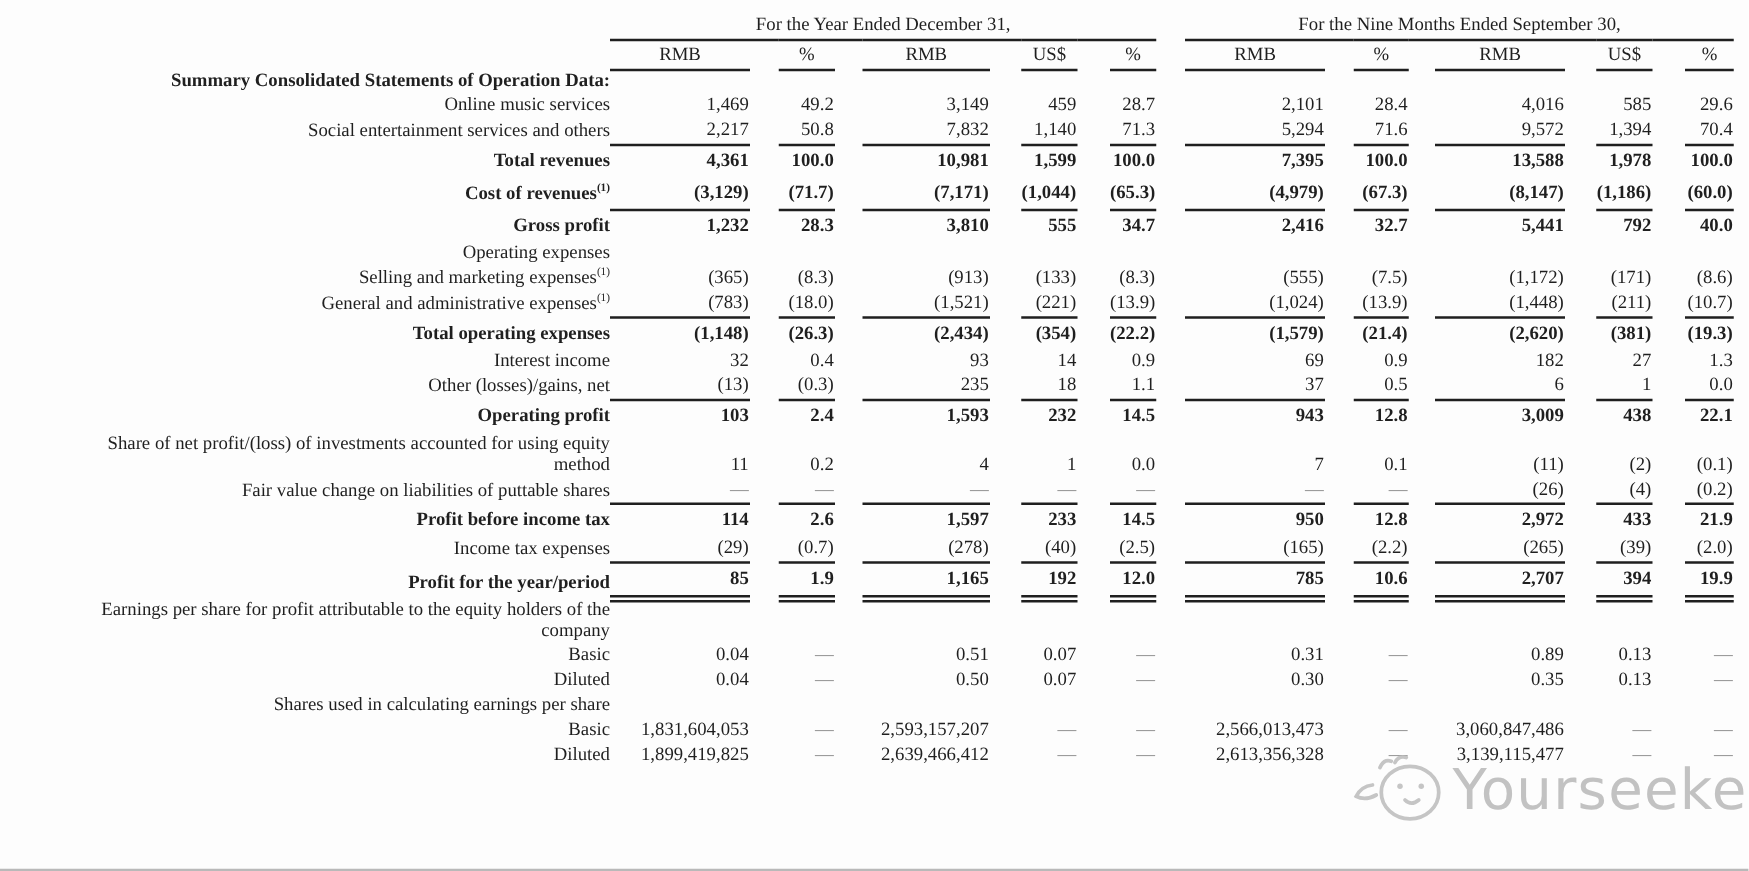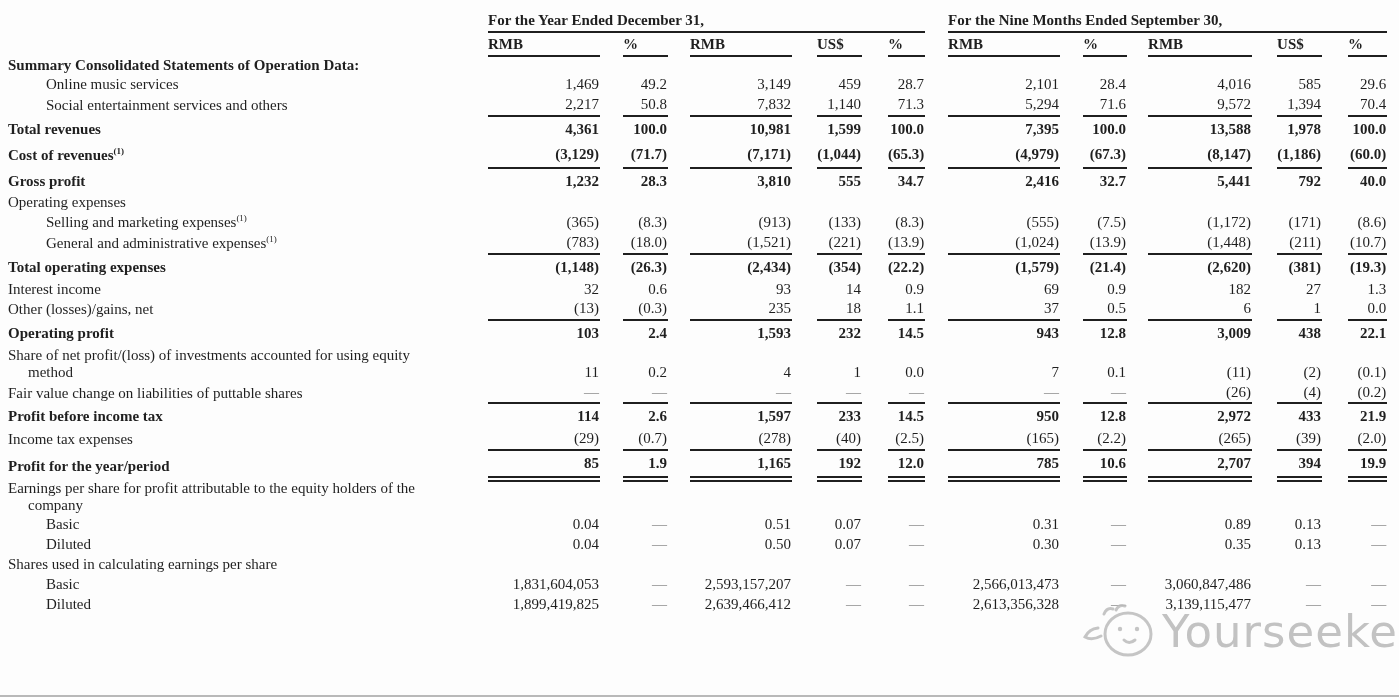--- a/index.html
+++ b/index.html
@@ -3,27 +3,27 @@
 <meta charset="utf-8">
 <style>
   html,body{margin:0;padding:0}
   body{background:#ffffff;font-family:"Liberation Serif","DejaVu Serif",serif;color:#1f1f1f}
   .page{position:relative;width:1399px;height:697px;background:#fdfdfd;overflow:hidden}
 
   table{border-collapse:collapse;table-layout:fixed;width:1399px}
   td{font-size:15px;line-height:1.12;padding:1px 0 2px;vertical-align:bottom;white-space:nowrap}
 
   
-  thead td{font-weight:bold;vertical-align:bottom;padding:3px 0 2px}
+  thead td{font-weight:normal;text-align:center;vertical-align:bottom;padding:3px 0 2px}
   thead tr:first-child td{padding-top:12px}
   .rule2{border-bottom:2px solid #1f1f1f}
   .units-row td{padding-top:2px;padding-bottom:3px}
 
   
-  .lbl{text-align:left;padding-left:8px}
+  .lbl{text-align:right;padding-left:8px}
   .ind1{padding-left:46px}
   .wrap2{padding-left:20px}
   .num{text-align:right;padding-right:1px}
   .b{font-weight:bold}
   .rule{border-bottom:2px solid #1f1f1f}
   .dbl{border-bottom:6px double #1f1f1f}
   .dash{color:#8a8a8a}
   .tot td{padding-top:4px;padding-bottom:4px}
   sup{font-size:9px;line-height:0}
 
@@ -325,21 +325,21 @@
           <td></td>
           <td class="num b">(381)</td>
           <td></td>
           <td class="num b">(19.3)</td>
           <td></td>
         </tr>
         <tr>
           <td class="lbl">Interest income</td>
           <td class="num">32</td>
           <td></td>
-          <td class="num">0.6</td>
+          <td class="num">0.4</td>
           <td></td>
           <td class="num">93</td>
           <td></td>
           <td class="num">14</td>
           <td></td>
           <td class="num">0.9</td>
           <td></td>
           <td class="num">69</td>
           <td></td>
           <td class="num">0.9</td>

